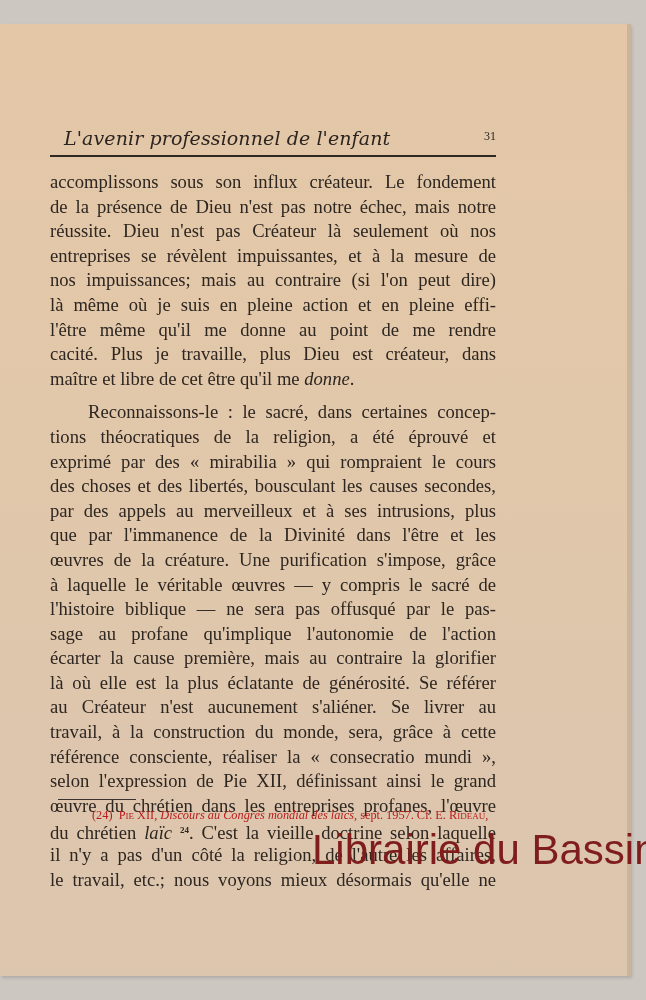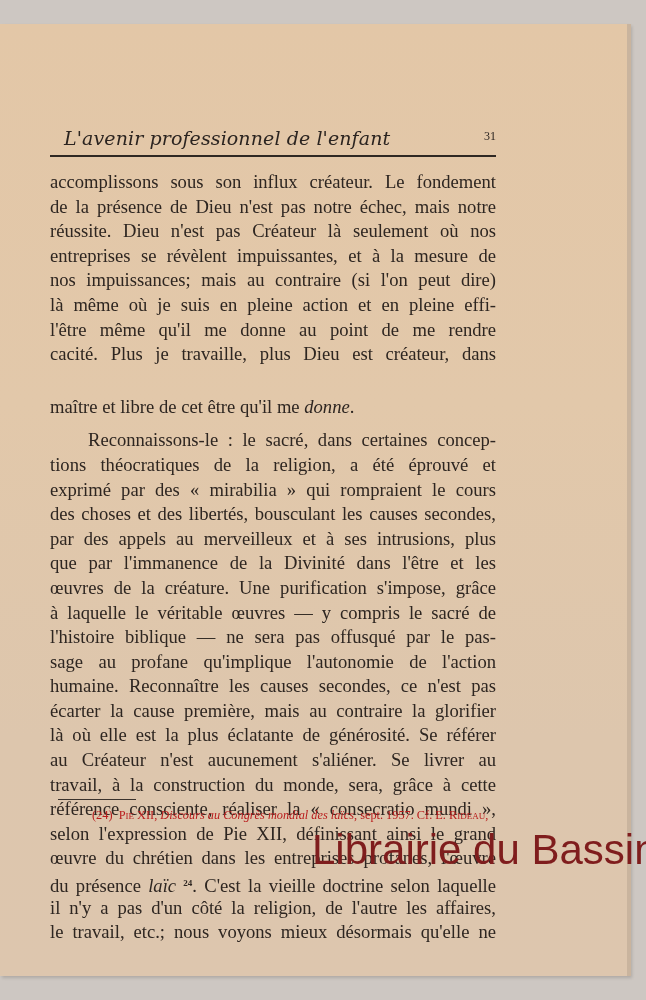--- a/index.html
+++ b/index.html
@@ -9,21 +9,21 @@
     box-shadow:2px 2px 3px rgba(0,0,0,0.15);}
   .page-edge{position:absolute;left:627px;top:24px;width:4px;height:952px;background:#c9b49e;}
   .running-head{position:absolute;left:50px;top:127px;width:446px;height:26px;}
   .rh-title{position:absolute;left:14px;top:0;font-family:"DejaVu Serif",serif;font-style:italic;
     font-size:19px;color:#2b2420;letter-spacing:0.1px;}
   .rh-page{position:absolute;right:0;top:2px;font-family:"Liberation Serif",serif;font-size:12px;color:#2b2420;}
   .rh-rule{position:absolute;left:50px;top:155px;width:446px;height:2px;background:#2f2823;}
   .body-text{position:absolute;left:50px;top:170px;width:446px;
     font-family:"Liberation Serif",serif;font-size:18.6px;line-height:24.6px;color:#2e2621;}
   .line{display:block;white-space:nowrap;text-align:justify;text-align-last:justify;height:24.6px;}
-  .line.last{text-align-last:left;margin-top:28px;}
+  .line.last{text-align-last:left;}
   .indent{padding-left:38px;}
   .para-gap{height:9px;}
   em{font-style:italic;}
   sup{font-size:9px;vertical-align:6px;font-weight:bold;}
   .fn-rule{position:absolute;left:58px;top:799px;width:78px;height:1px;background:#3a322c;}
   .footnote{position:absolute;left:58px;top:809px;width:440px;font-family:"Liberation Serif",serif;
     font-size:12.3px;line-height:13px;color:#b91c1c;}
   .fn-line{display:block;white-space:nowrap;}
   .fn-line1{padding-left:34px;}
   .sc{font-variant:small-caps;}
@@ -59,29 +59,28 @@
     <span class="line indent">Reconnaissons-le : le sacré, dans certaines concep-</span>
     <span class="line">tions théocratiques de la religion, a été éprouvé et</span>
     <span class="line">exprimé par des « mirabilia » qui rompraient le cours</span>
     <span class="line">des choses et des libertés, bousculant les causes secondes,</span>
     <span class="line">par des appels au merveilleux et à ses intrusions, plus</span>
     <span class="line">que par l'immanence de la Divinité dans l'être et les</span>
     <span class="line">œuvres de la créature. Une purification s'impose, grâce</span>
     <span class="line">à laquelle le véritable œuvres — y compris le sacré de</span>
     <span class="line">l'histoire biblique — ne sera pas offusqué par le pas-</span>
     <span class="line">sage au profane qu'implique l'autonomie de l'action</span>
-    <span class="line">humaine. Reconnaître les causes secondes, ce n'est pas</span>
     <span class="line">écarter la cause première, mais au contraire la glorifier</span>
     <span class="line">là où elle est la plus éclatante de générosité. Se référer</span>
     <span class="line">au Créateur n'est aucunement s'aliéner. Se livrer au</span>
     <span class="line">travail, à la construction du monde, sera, grâce à cette</span>
     <span class="line">référence consciente, réaliser la « consecratio mundi »,</span>
     <span class="line">selon l'expression de Pie XII, définissant ainsi le grand</span>
     <span class="line">œuvre du chrétien dans les entreprises profanes, l'œuvre</span>
-    <span class="line"><span>du présence </span><em>laïc</em> <sup>24</sup><span>. C'est la vieille doctrine selon laquelle</span></span>
+    <span class="line"><span>du chrétien </span><em>laïc</em> <sup>24</sup><span>. C'est la vieille doctrine selon laquelle</span></span>
     <span class="line">il n'y a pas d'un côté la religion, de l'autre les affaires,</span>
     <span class="line">le travail, etc.; nous voyons mieux désormais qu'elle ne</span>
   </div>
 </div>
 
 <div class="fn-rule"></div>
 <div class="footnote">
   <span class="fn-line fn-line1"><span>(24)</span>&nbsp; <span class="sc">Pie XII</span>, <em>Discours au Congrès mondial des laïcs</em><span>, sept. 1957. Cf. E. </span><span class="sc">Rideau</span><span>,</span></span>
 </div>
 

